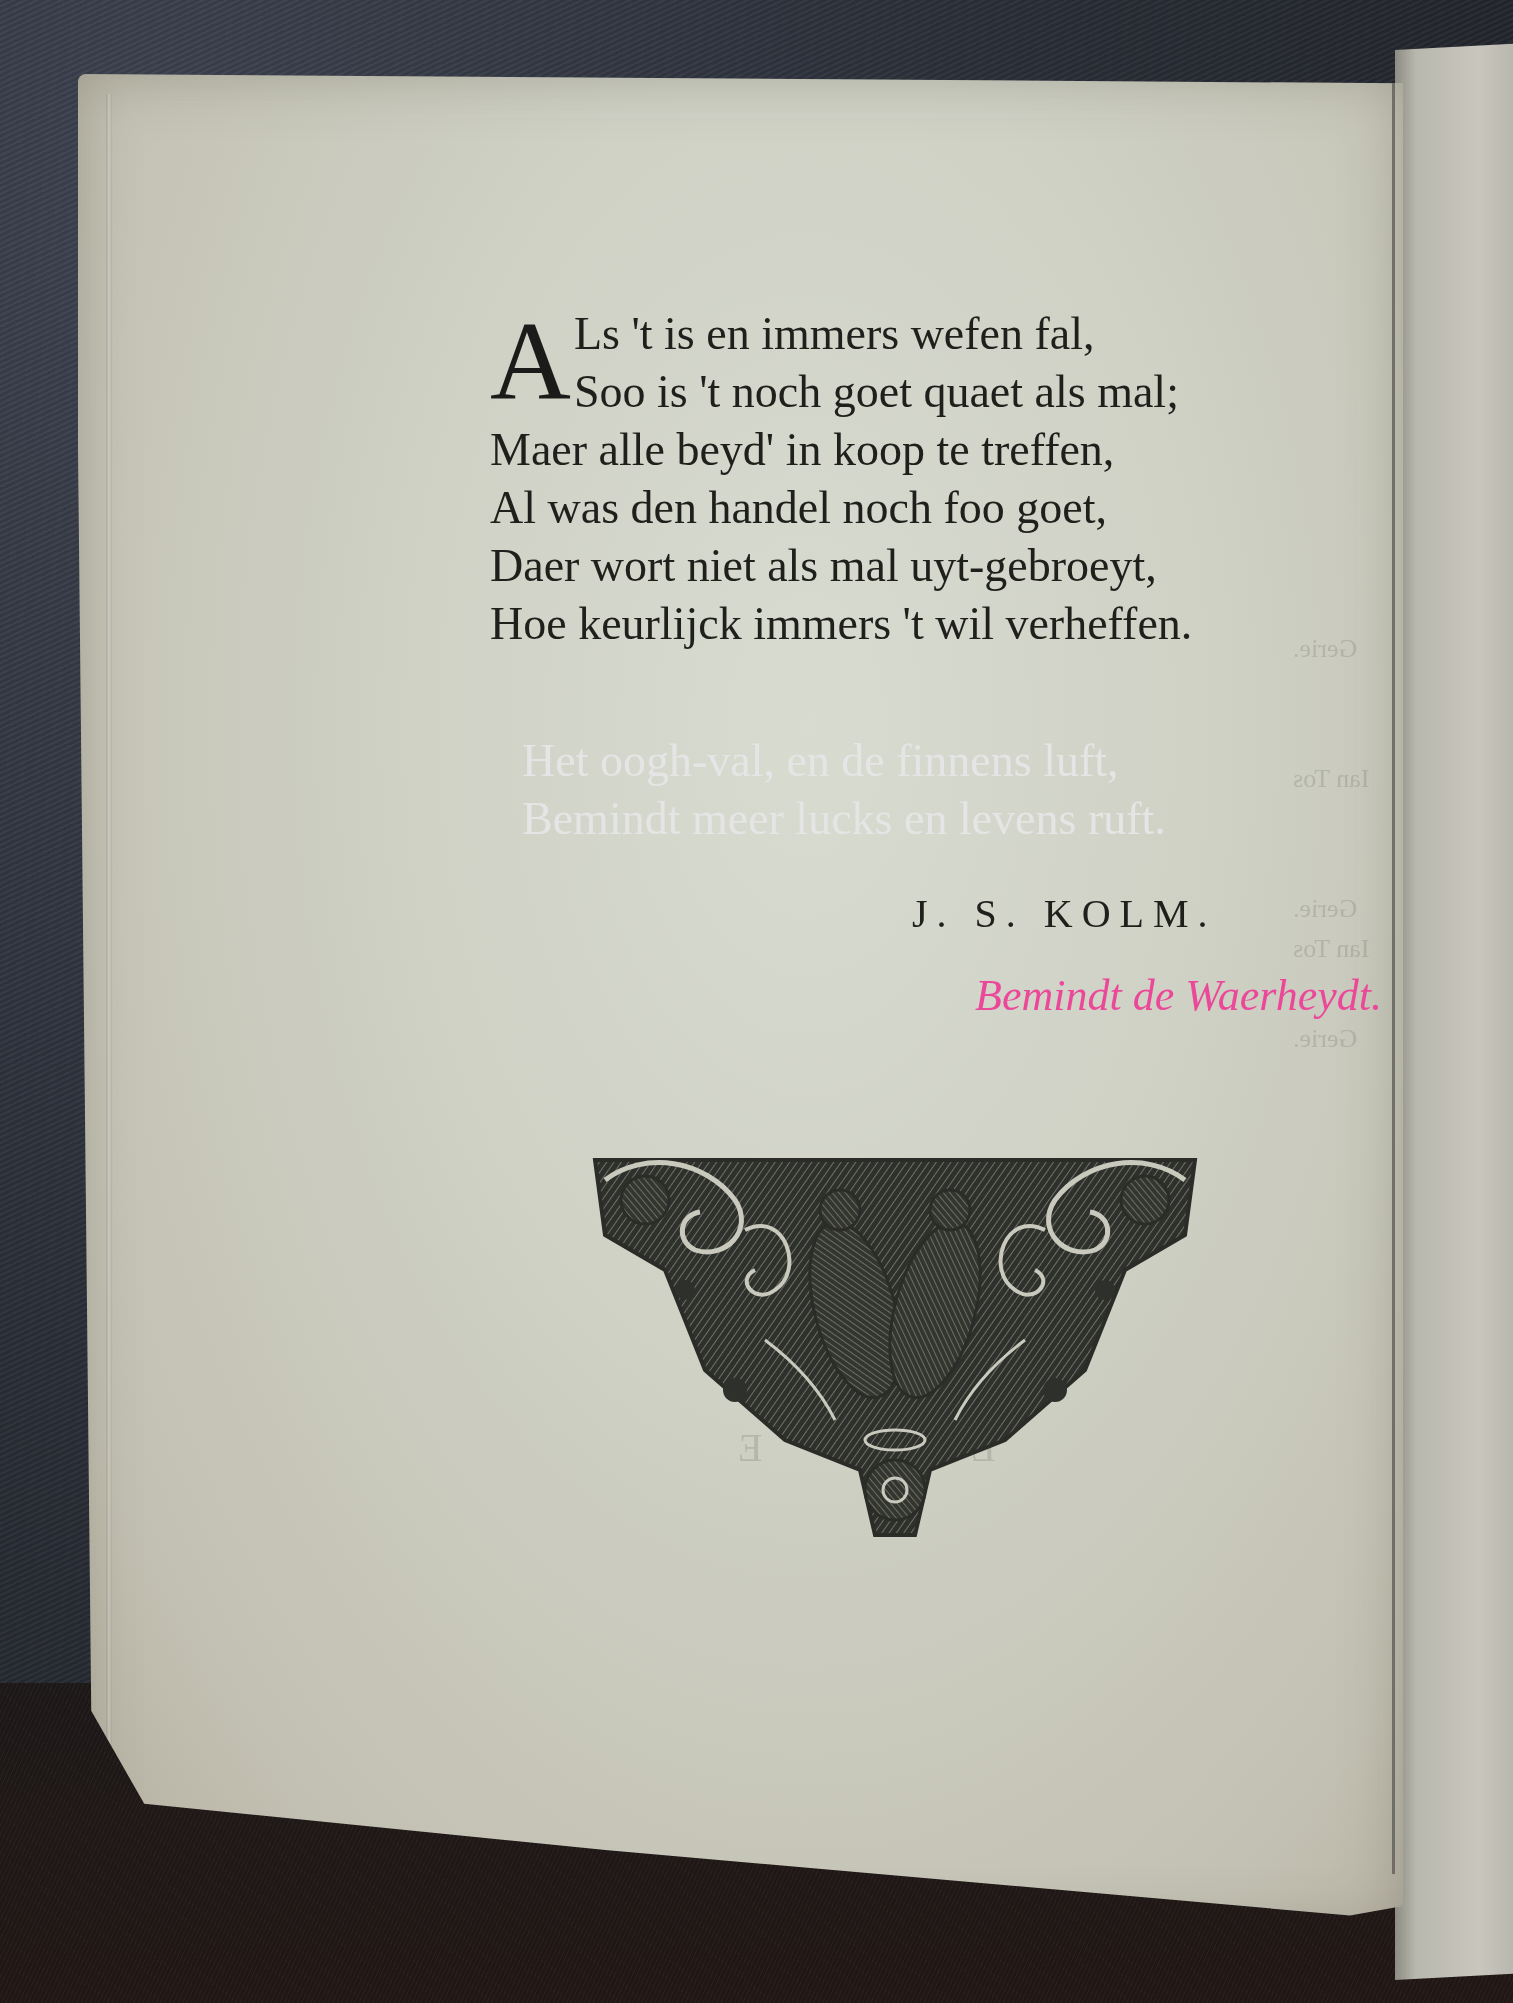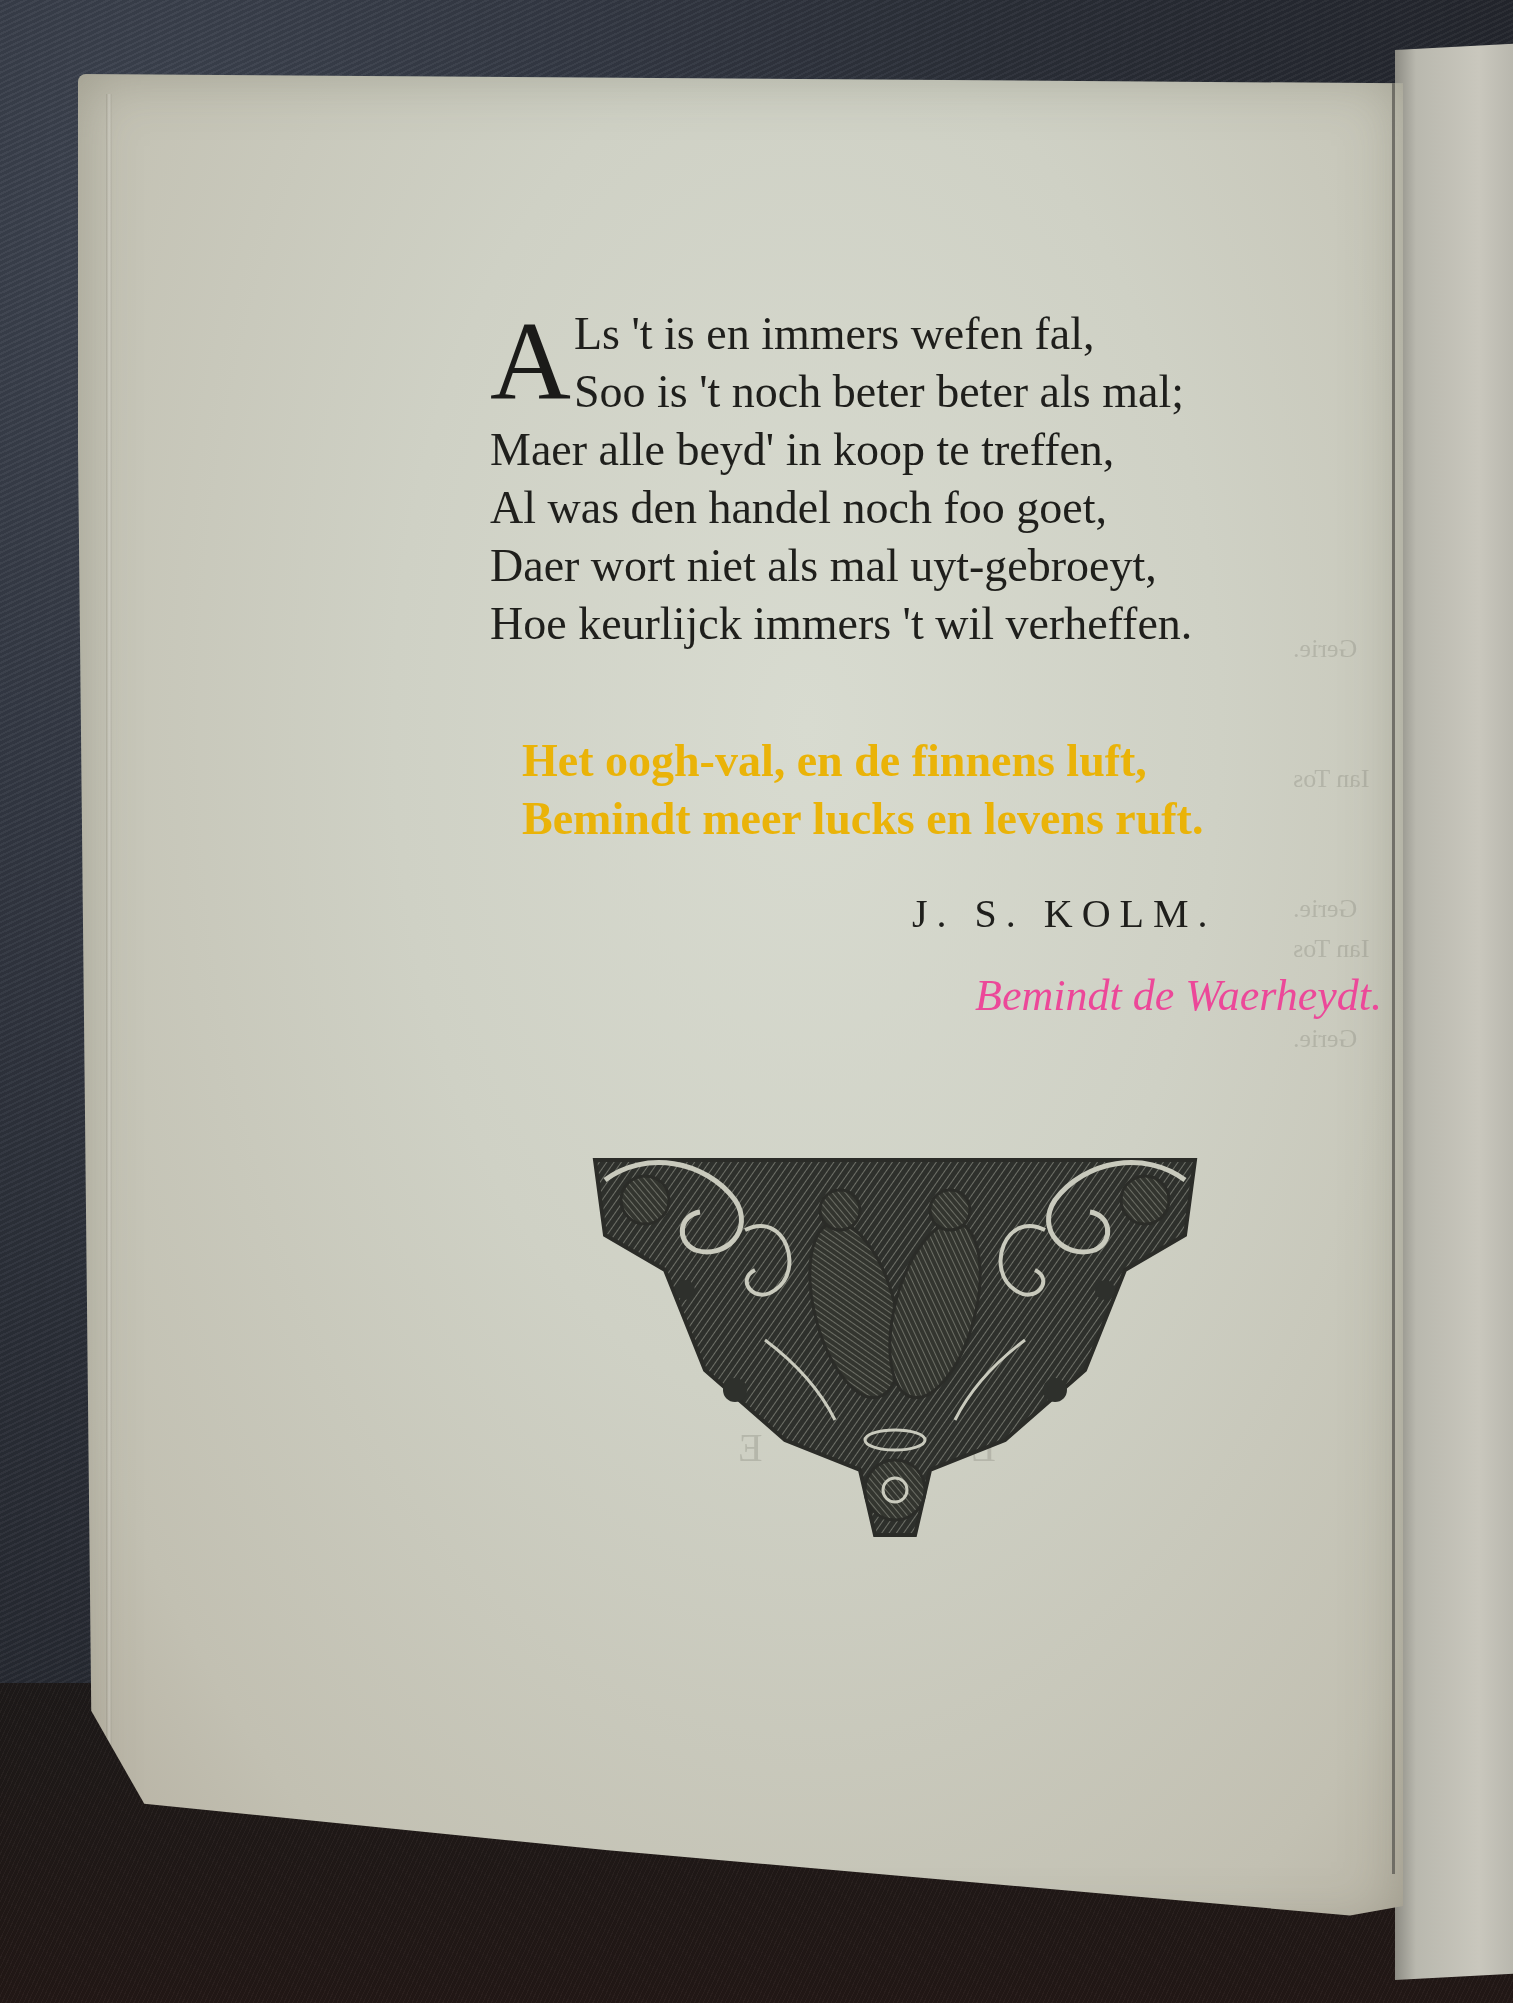--- a/index.html
+++ b/index.html
@@ -106,24 +106,23 @@
       font-weight: normal;
       color: #1b1b19;
     }
     .indented {
       padding-left: 84px;
     }
     .stanza-2 {
       position: absolute;
       left: 522px;
       top: 732px;
-      color: #eab308;
+      color: #e5e5e5;
       font-size: 46px;
       line-height: 58px;
-      font-weight: bold;
     }
     .signature {
       position: absolute;
       left: 912px;
       top: 890px;
       font-size: 40px;
       letter-spacing: 9px;
       color: #1f1f1c;
     }
     .motto {
@@ -168,21 +167,21 @@
   <div class="show-through" style="left:1215px;top:950px;">Gerie.</div>
   <div class="show-through" style="left:620px;top:1350px;font-size:40px;letter-spacing:40px;">E D E</div>
 
   <div class="pencil-mark">✕</div>
 </div>
 
 <div class="poem">
   <div class="first-line-wrap">
     <span class="dropcap">A</span>
     <span class="line indented">Ls 't is en immers wefen fal,</span>
-    <span class="line indented">Soo is 't noch beter beter als mal;</span>
+    <span class="line indented">Soo is 't noch goet quaet als mal;</span>
   </div>
   <span class="line">Maer alle beyd' in koop te treffen,</span>
   <span class="line">Al was den handel noch foo goet,</span>
   <span class="line">Daer wort niet als mal uyt-gebroeyt,</span>
   <span class="line">Hoe keurlijck immers 't wil verheffen.</span>
 </div>
 
 <div class="stanza-2">
   <span class="line">Het oogh-val, en de finnens luft,</span>
   <span class="line">Bemindt meer lucks en levens ruft.</span>

